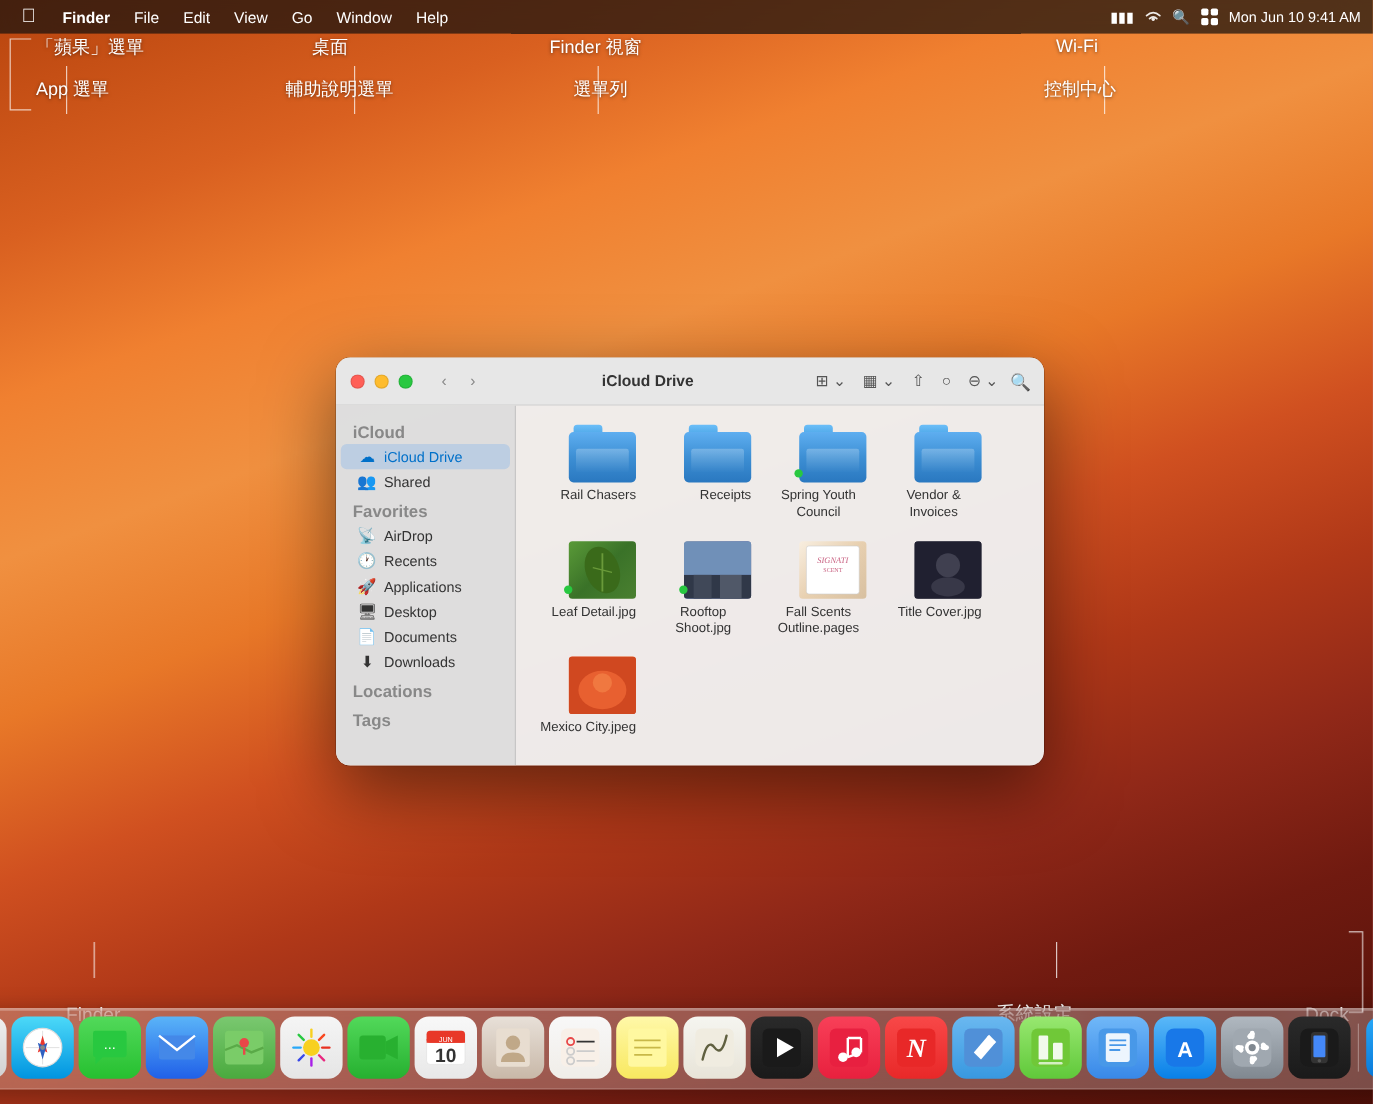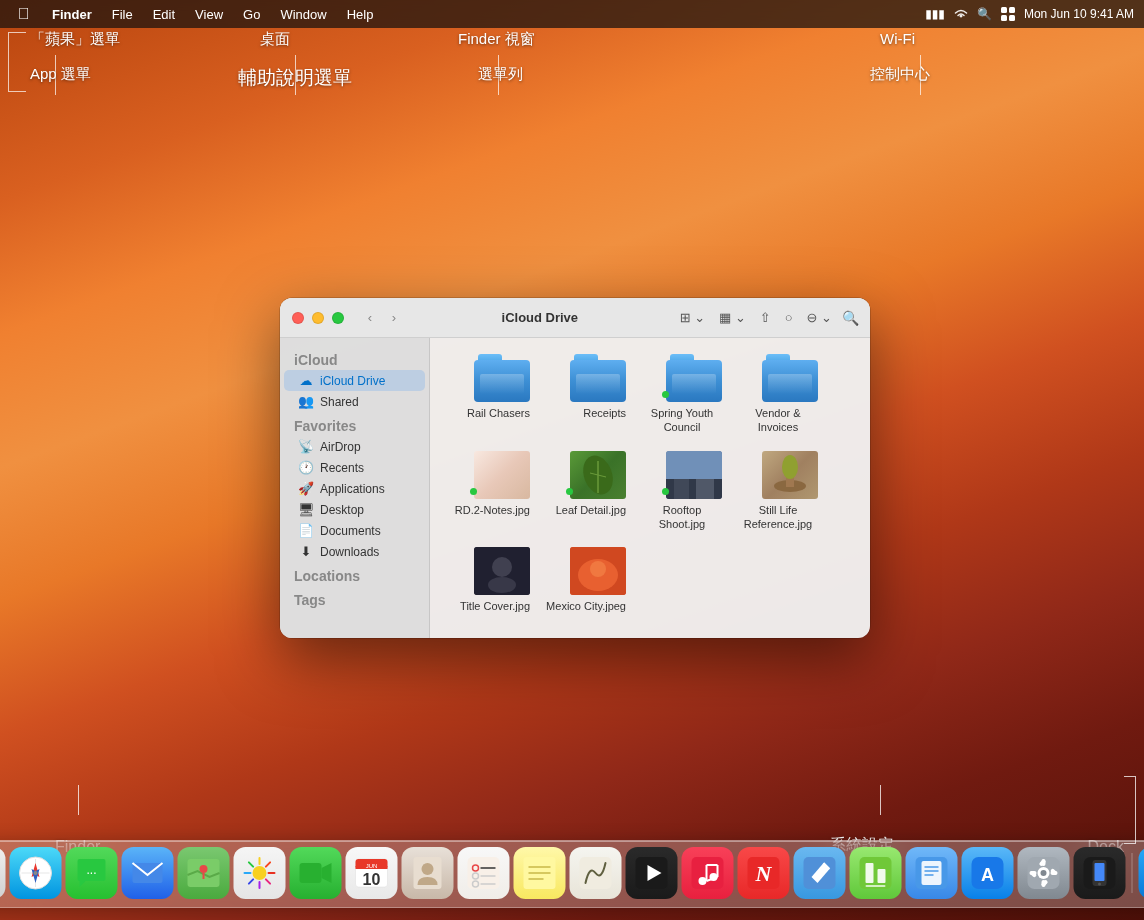--- a/index.html
+++ b/index.html
@@ -406,21 +406,21 @@
 
   <div style="position:absolute; top:55px; left:55px; width:2px; height:40px; border-left:1.5px solid rgba(255,255,255,0.7); z-index:10;"></div>
   <div class="annotation" style="top: 65px; left: 30px; font-size: 15px;">
     <span>App 選單</span>
   </div>
 
   <div class="annotation" style="top: 30px; left: 260px; font-size: 15px;">
     <span>桌面</span>
   </div>
   <div style="position:absolute; top:55px; left:295px; width:2px; height:40px; border-left:1.5px solid rgba(255,255,255,0.7); z-index:10;"></div>
-  <div class="annotation" style="top: 65px; left: 238px; font-size: 19px;">
+  <div class="annotation" style="top: 65px; left: 238px; font-size: 15px;">
     <span>輔助說明選單</span>
   </div>
 
   <div class="annotation" style="top: 30px; left: 458px; font-size: 15px;">
     <span>Finder 視窗</span>
   </div>
   <div style="position:absolute; top:55px; left:498px; width:2px; height:40px; border-left:1.5px solid rgba(255,255,255,0.7); z-index:10;"></div>
 
   <div class="annotation" style="top: 65px; left: 478px; font-size: 15px;">
     <span>選單列</span>
@@ -539,27 +539,20 @@
         <div class="file-item">
           <div class="folder-icon">
             <div class="folder-tab"></div>
             <div class="folder-body">
               <div class="folder-shine"></div>
             </div>
           </div>
           <span class="file-name">Vendor &amp; Invoices</span>
         </div>
 
-        <div class="file-item">
-          <div style="position:relative;">
-            <div class="sidebar-dot-green" style="position:absolute; bottom:4px; left:-4px; z-index:2;"></div>
-            <div class="image-thumb thumb-rd2" style="width:56px;height:48px;border-radius:3px;"></div>
-          </div>
-          <span class="file-name">RD.2-Notes.jpg</span>
-        </div>
 
         <div class="file-item">
           <div style="position:relative;">
             <div class="sidebar-dot-green" style="position:absolute; bottom:4px; left:-4px; z-index:2;"></div>
             <div class="image-thumb thumb-leaf" style="width:56px;height:48px;border-radius:3px;background:linear-gradient(135deg,#5a9a38 0%,#3a7228 50%,#4a8030 100%);">
               <svg viewBox="0 0 56 48" width="56" height="48">
                 <ellipse cx="28" cy="24" rx="14" ry="20" fill="#3a6a1a" transform="rotate(-20 28 24)"></ellipse>
                 <line x1="28" y1="10" x2="28" y2="42" stroke="#6a9a3a" stroke-width="1.5"></line>
                 <line x1="20" y1="22" x2="36" y2="26" stroke="#6a9a3a" stroke-width="1"></line>
               </svg>
@@ -577,31 +570,31 @@
                 <rect x="0" y="28" width="56" height="20" fill="#303848"></rect>
                 <rect x="8" y="20" width="15" height="28" fill="#404858"></rect>
                 <rect x="30" y="16" width="18" height="32" fill="#505868"></rect>
                 <rect x="0" y="0" width="56" height="28" fill="#7090b8"></rect>
               </svg>
             </div>
           </div>
           <span class="file-name">Rooftop Shoot.jpg</span>
         </div>
 
+
         <div class="file-item">
-          <div class="image-thumb" style="width:56px;height:48px;border-radius:3px;background:linear-gradient(135deg,#c0a880 0%,#a08060 50%,#b09870 100%);">
+          <div class="image-thumb" style="width:56px;height:48px;border-radius:3px;background:linear-gradient(135deg,#f8eee0 0%,#e8d0b0 50%,#d8c0a0 100%);">
             <svg viewBox="0 0 56 48" width="56" height="48">
-              <ellipse cx="28" cy="35" rx="16" ry="6" fill="#8a6840"></ellipse>
-              <rect x="24" y="14" width="8" height="22" fill="#a07850"></rect>
-              <ellipse cx="28" cy="16" rx="8" ry="12" fill="#90a030"></ellipse>
+              <rect x="6" y="4" width="44" height="40" rx="2" fill="white" stroke="#ccc" stroke-width="0.5"></rect>
+              <text x="28" y="18" font-size="7" fill="#c86080" text-anchor="middle" font-family="serif" font-style="italic">SIGNATI</text>
+              <text x="28" y="26" font-size="5" fill="#c86080" text-anchor="middle" font-family="serif">SCENT</text>
             </svg>
           </div>
-          <span class="file-name">Still Life Reference.jpg</span>
-        </div>
-
+          <span class="file-name">Fall Scents Outline.pages</span>
+        </div>
 
         <div class="file-item">
           <div class="image-thumb" style="width:56px;height:48px;border-radius:3px;background:linear-gradient(135deg,#484858 0%,#282838 50%,#383848 100%);">
             <svg viewBox="0 0 56 48" width="56" height="48">
               <rect x="0" y="0" width="56" height="48" fill="#202030"></rect>
               <circle cx="28" cy="20" r="10" fill="#404050"></circle>
               <ellipse cx="28" cy="38" rx="14" ry="8" fill="#383848"></ellipse>
             </svg>
           </div>
           <span class="file-name">Title Cover.jpg</span>

